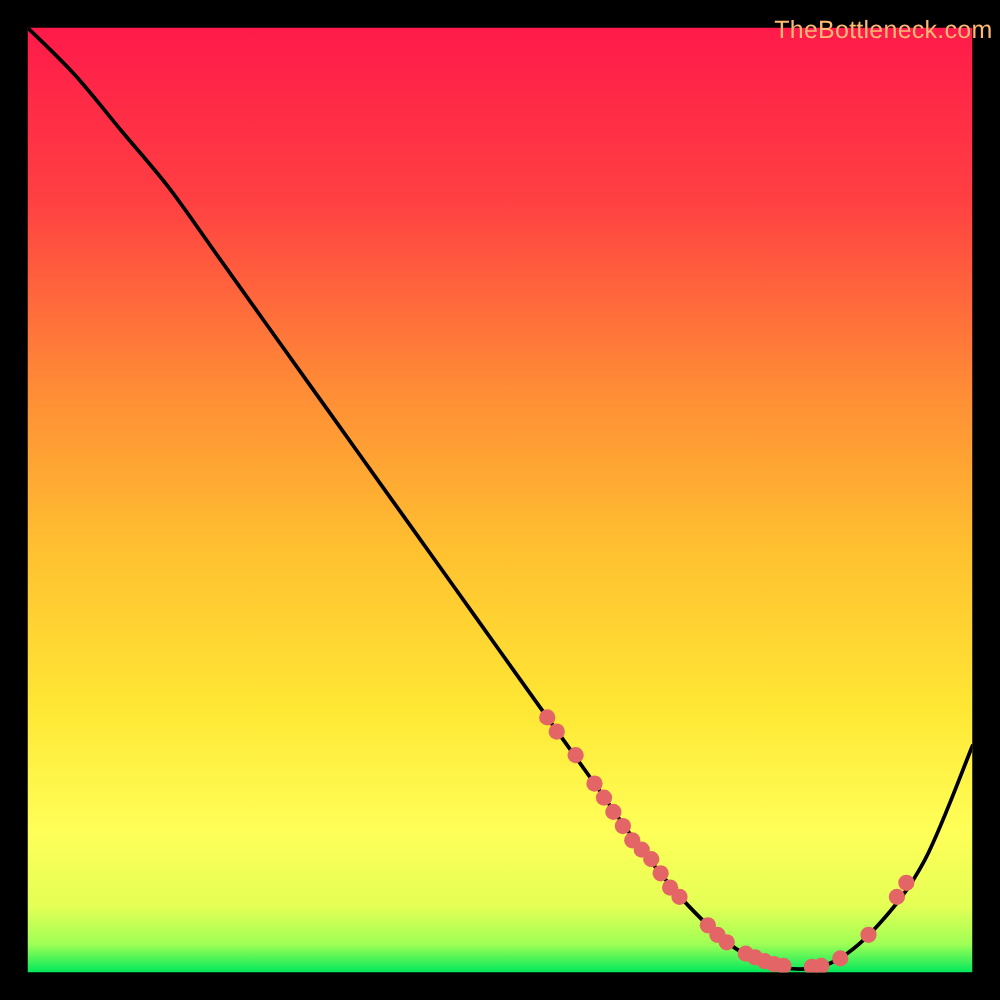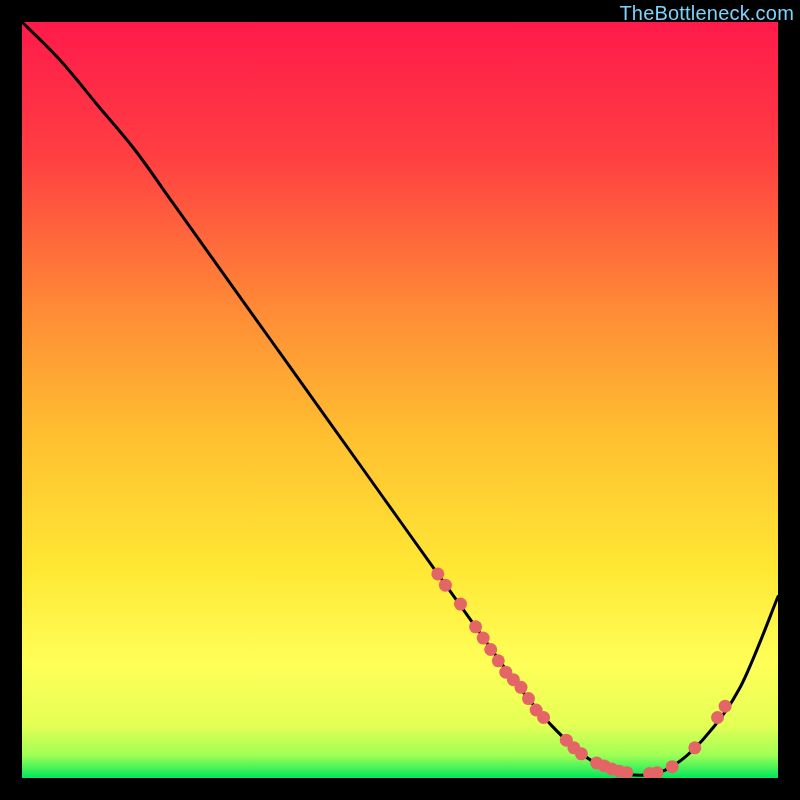--- a/index.html
+++ b/index.html
@@ -20,26 +20,26 @@
   }
   .plot {
     position: absolute;
     left: 0;
     top: 0;
     width: 756px;
     height: 756px;
   }
   .watermark {
     position: absolute;
-    top: 2px;
+    top: 13px;
     right: 6px;
     font-family: Arial, Helvetica, sans-serif;
     font-size: 20px;
     font-weight: 500;
-    color: #7dd3fc;
+    color: #fdba74;
     letter-spacing: 0.2px;
   }
 </style>
 </head>
 <body>
 
 <div class="frame">
   <svg class="plot" viewBox="0 0 756 756" preserveAspectRatio="none">
     <defs>
       <linearGradient id="bg-grad" x1="0" y1="0" x2="0" y2="1">

